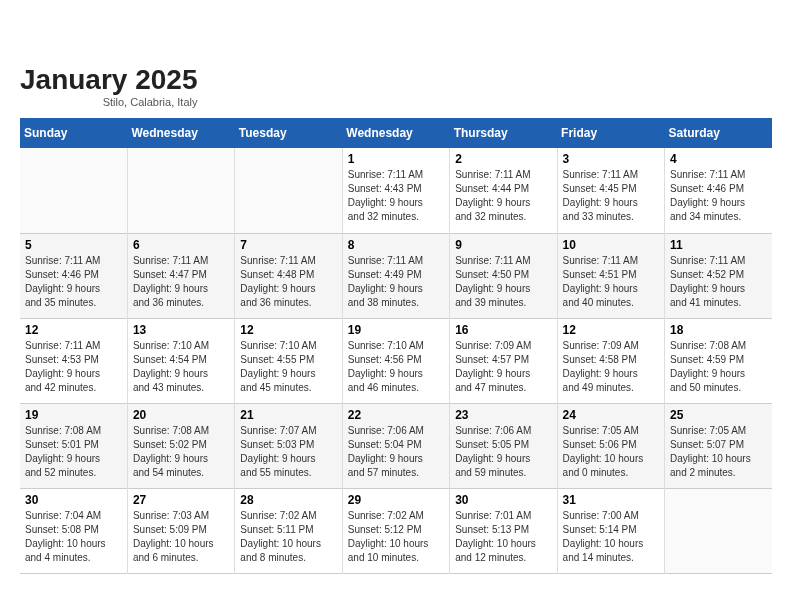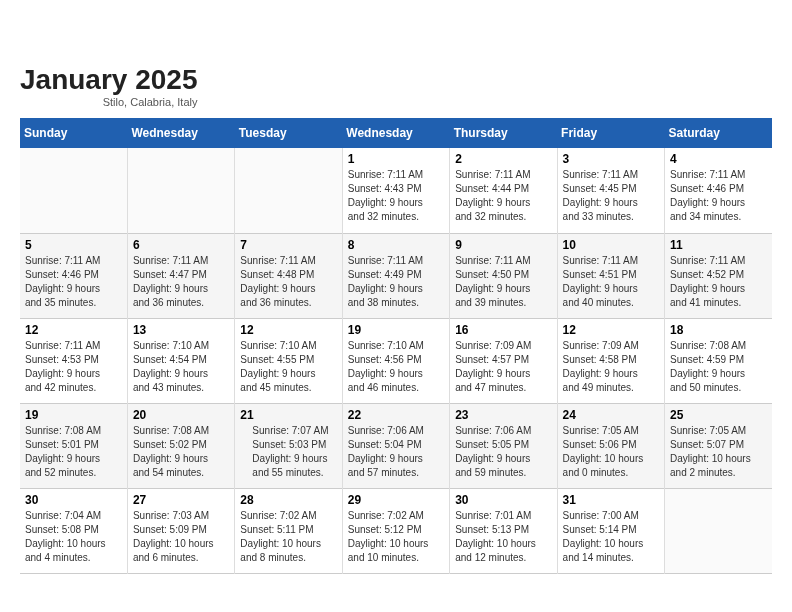--- a/index.html
+++ b/index.html
@@ -256,21 +256,21 @@
         </td>
         <td>
           <span class="day-num">20</span>
           <div class="day-info" style="white-space: pre-line;">Sunrise: 7:08 AM
 Sunset: 5:02 PM
 Daylight: 9 hours
 and 54 minutes.</div>
         </td>
         <td>
           <span class="day-num">21</span>
-          <div class="day-info" style="white-space: pre-line; margin-left: 12px;">Sunrise: 7:07 AM
+          <div class="day-info" style="white-space: pre-line;">Sunrise: 7:07 AM
 Sunset: 5:03 PM
 Daylight: 9 hours
 and 55 minutes.</div>
         </td>
         <td>
           <span class="day-num">22</span>
           <div class="day-info" style="white-space: pre-line;">Sunrise: 7:06 AM
 Sunset: 5:04 PM
 Daylight: 9 hours
 and 57 minutes.</div>

